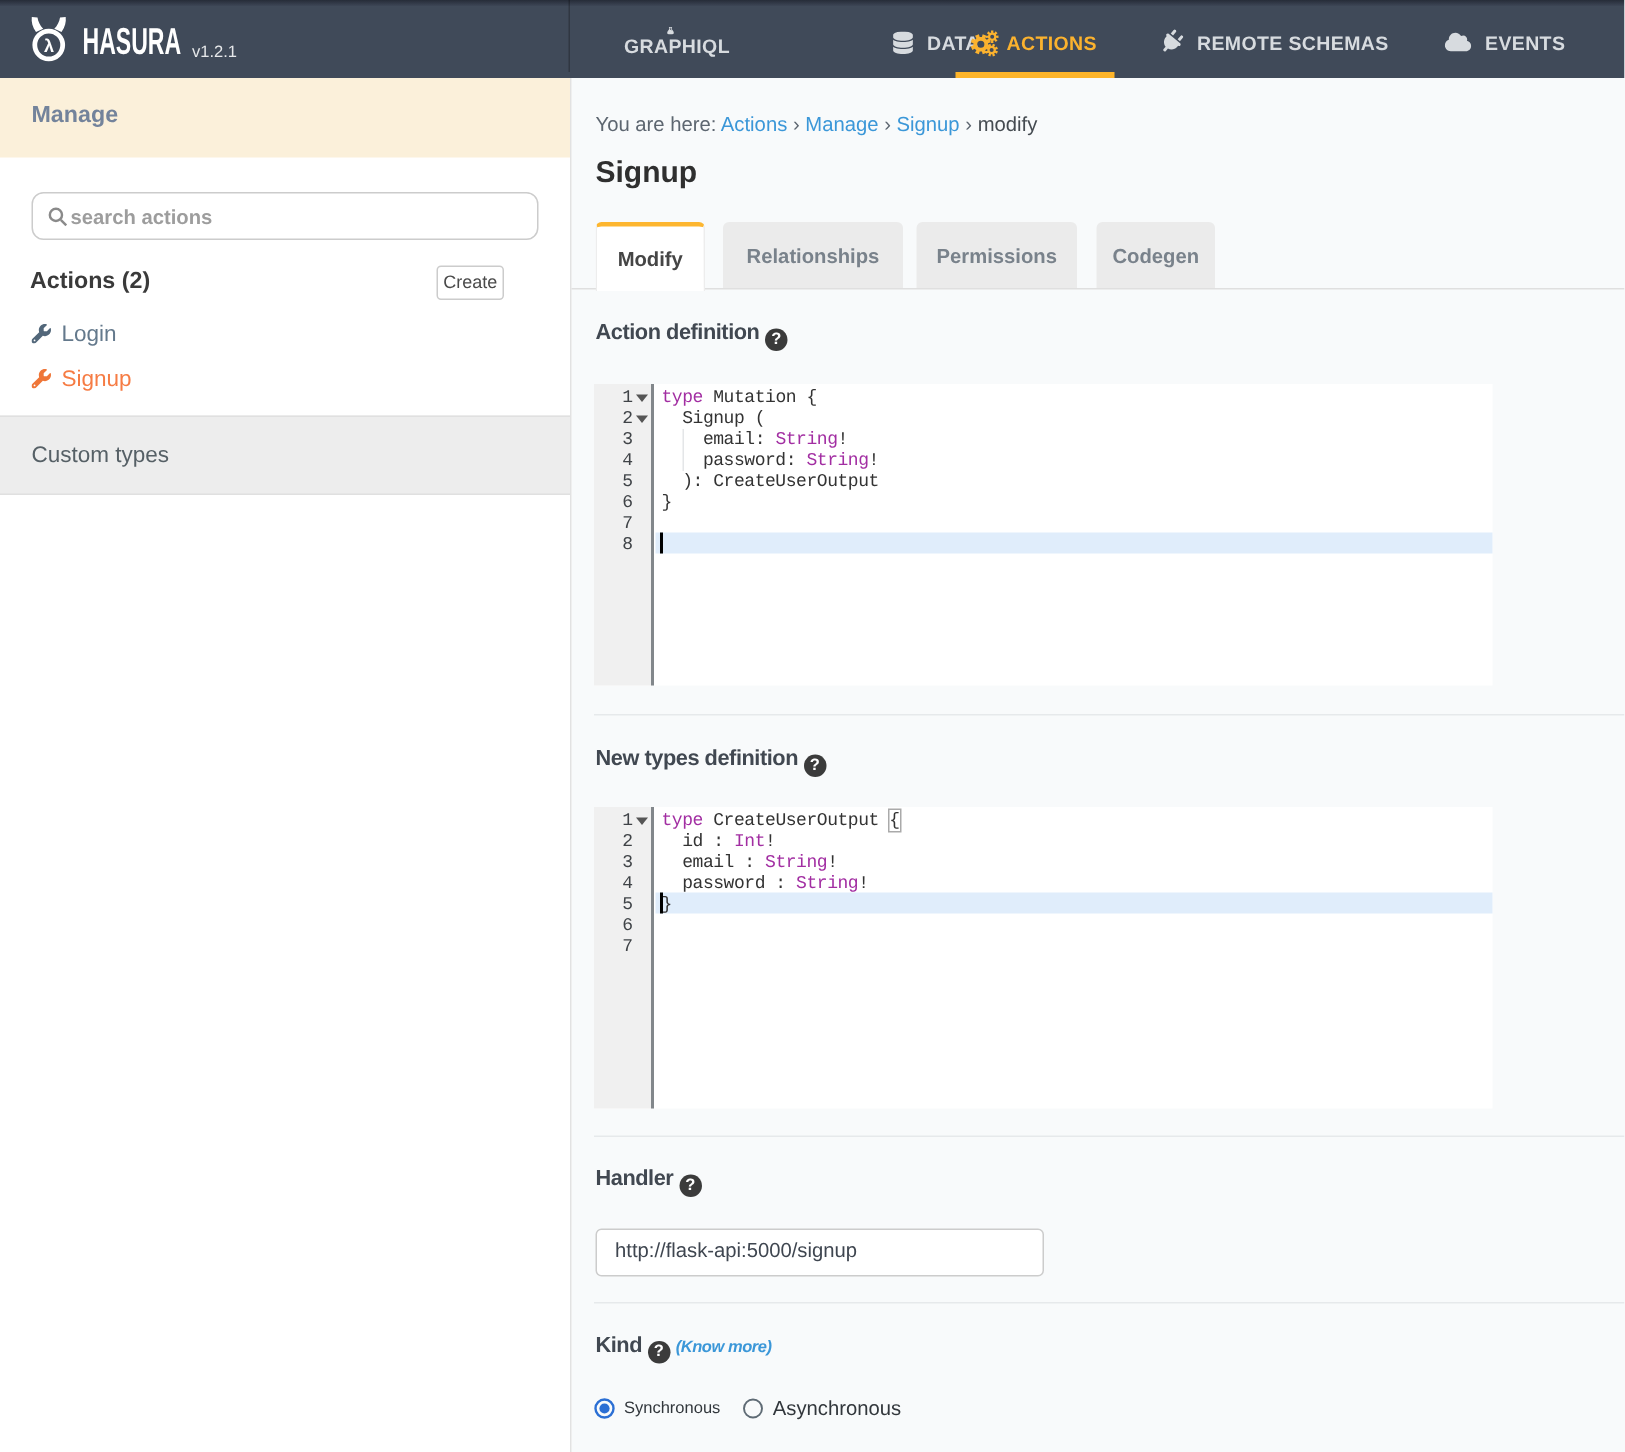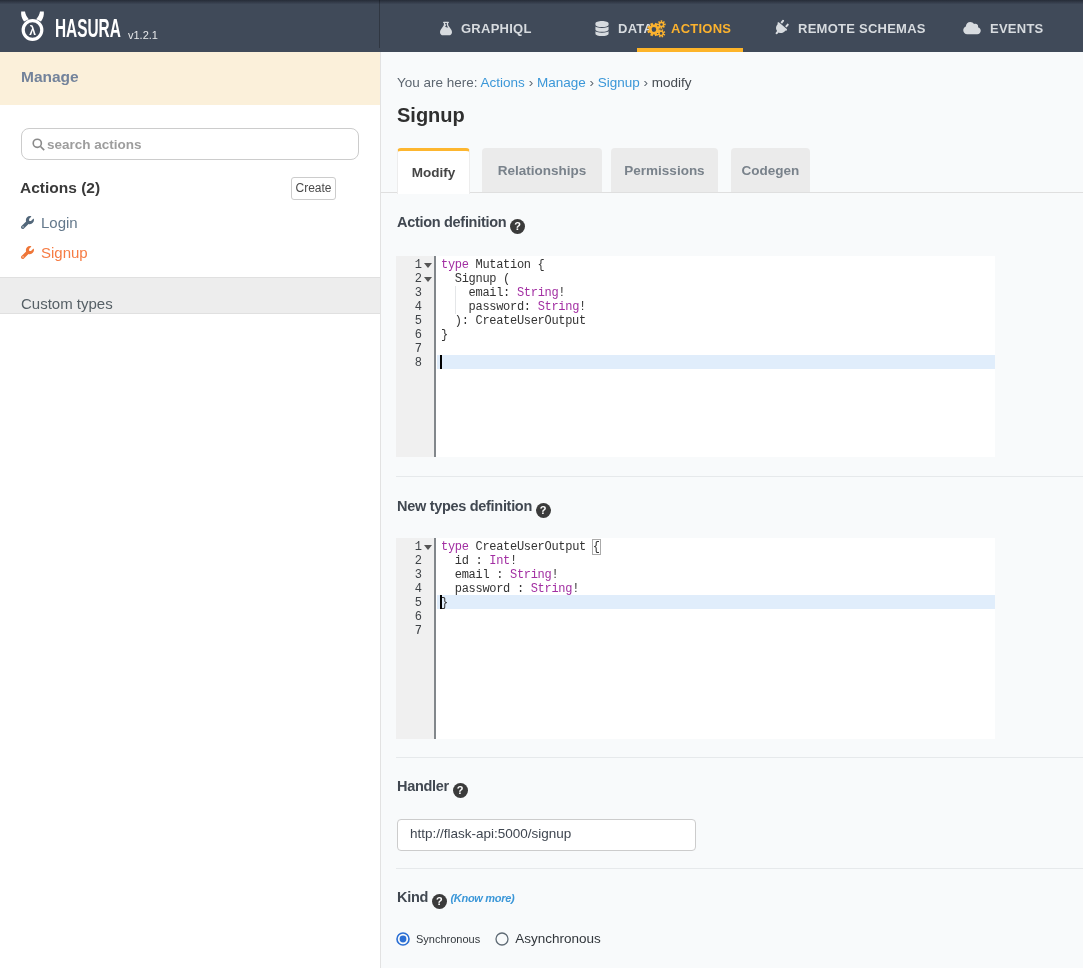--- a/index.html
+++ b/index.html
@@ -23,21 +23,21 @@
   #manage { left:0; top:52px; width:380px; height:53px; background:#fbf0da; }
   #manage span { position:absolute; left:21px; top:16px; font-size:15.5px; font-weight:bold; color:#73839b; }
   #searchbox { left:21px; top:128px; width:338px; height:32px; background:#fff; border:1px solid #ccc; border-radius:8px; }
   #searchbox .ph { position:absolute; left:25px; top:8px; font-size:13.5px; color:#9d9d9d; font-weight:bold; }
   #actionshdr { left:20px; top:179px; font-size:15.5px; font-weight:bold; color:#3a3a3a; }
   #createbtn { left:291px; top:177px; width:45px; height:23px; background:#fff; border:1px solid #ccc; border-radius:3px; font-size:12px; color:#4a4a4a; text-align:center; line-height:21px; }
   .sideitem { left:21px; height:16px; display:flex; align-items:center; font-size:15px; }
   #login { top:214px; color:#64798c; }
   #signup { top:244px; color:#f67c44; }
   .sideitem svg { margin-right:7px; }
-  #customtypes { left:0; top:277px; width:380px; height:37px; background:#ededed; border-top:1px solid #e0e0e0; border-bottom:1px solid #e0e0e0; }
+  #customtypes { left:0; top:277px; width:380px; height:53px; background:#ededed; border-top:1px solid #e0e0e0; border-bottom:1px solid #e0e0e0; }
   #customtypes span { position:absolute; left:21px; top:17px; font-size:15px; color:#566066; }
 
   
   #crumb { left:397px; top:75px; font-size:13.5px; color:#5d6670; }
   #crumb a { color:#3b97d8; text-decoration:none; }
   #crumb .sep { color:#5d6670; }
   #crumb .last { color:#454b51; }
   #heading { left:397px; top:104px; font-size:20px; font-weight:bold; color:#2f2f2f; }
   #tabline { left:381px; top:192px; width:702px; height:1px; background:#dfdfdf; }
   .tab { height:44px; top:148px; background:#ebebeb; border-radius:4px 4px 0 0; text-align:center; font-weight:bold; font-size:13.5px; color:#79828b; display:flex; align-items:center; justify-content:center; }
@@ -70,21 +70,21 @@
 <svg width="25" height="32" viewBox="0 0 25 32">
   <circle cx="12.5" cy="19" r="9.3" fill="none" stroke="#fff" stroke-width="3.2"></circle>
   <path d="M1.2 0.4 C0.8 3.6 1.6 7.2 4.0 10.4 L8.8 8.2 C6.6 5.8 5.4 3.2 5.0 0.6 Z" fill="#fff"></path>
   <path d="M23.8 0.4 C24.2 3.6 23.4 7.2 21.0 10.4 L16.2 8.2 C18.4 5.8 19.6 3.2 20.0 0.6 Z" fill="#fff"></path>
   <text x="12.7" y="23.6" font-family="Liberation Sans" font-size="12" font-weight="bold" fill="#fff" text-anchor="middle">λ</text>
 </svg>
 </div>
 <div class="abs" id="hasuratxt">HASURA</div>
 <div class="abs" id="vertxt">v1.2.1</div>
 
-<div class="abs navitem" style="left:440px;">
+<div class="abs navitem" style="left:416px;flex-direction:column;">
   <svg width="12" height="15" viewBox="0 0 448 512" fill="#d7dbdf">
       <path d="M288 0H160 136C122.7 0 112 10.7 112 24s10.7 24 24 24h8V110.7c0 14.9-4.6 29.5-13.3 41.7L32.7 290.7C11.4 320.6 0 356.4 0 393.1C0 458.8 53.2 512 118.9 512H329.1C394.8 512 448 458.8 448 393.1c0-36.7-11.4-72.5-32.7-102.4L317.3 152.3c-8.7-12.2-13.3-26.7-13.3-41.7V48h8c13.3 0 24-10.7 24-24s-10.7-24-24-24H288zM192 110.7V48h64v62.7c0 24.9 7.8 49.2 22.2 69.4l28.2 39.6c-5.5 1.7-11.4 2.6-17.5 2.6c-17.1 0-33.2-6.9-50.1-14.2l-.3-.1c-15.5-6.7-32.4-14-50.9-15.5l23.6-33.1c14.4-20.2 22.2-44.5 22.2-69.4z"></path>
     </svg>
   <span>GRAPHIQL</span>
 </div>
 <div class="abs navitem" style="left:547px;padding-left:48px;">
   <svg width="14" height="15" viewBox="0 0 448 512" fill="#d7dbdf">
       <path d="M448 80v48c0 44.2-100.3 80-224 80S0 172.2 0 128V80C0 35.8 100.3 0 224 0S448 35.8 448 80zM393.2 214.7c20.8-7.4 39.9-16.9 54.8-28.6V288c0 44.2-100.3 80-224 80S0 332.2 0 288V186.1c14.9 11.8 34 21.2 54.8 28.6C99.7 230.7 159.5 240 224 240s124.3-9.3 169.2-25.3zM0 346.1c14.9 11.8 34 21.2 54.8 28.6C99.7 390.7 159.5 400 224 400s124.3-9.3 169.2-25.3c20.8-7.4 39.9-16.9 54.8-28.6V432c0 44.2-100.3 80-224 80S0 476.2 0 432V346.1z"></path>
     </svg>
   <span>DATA</span>

